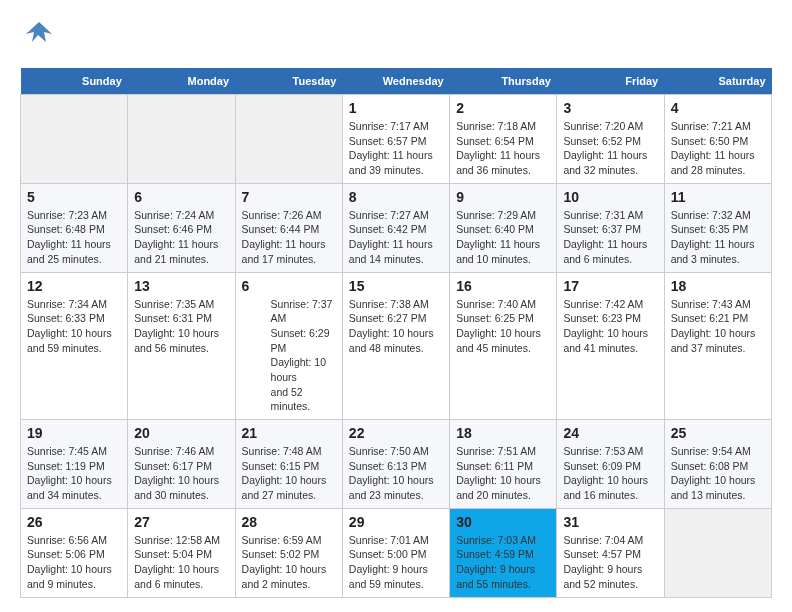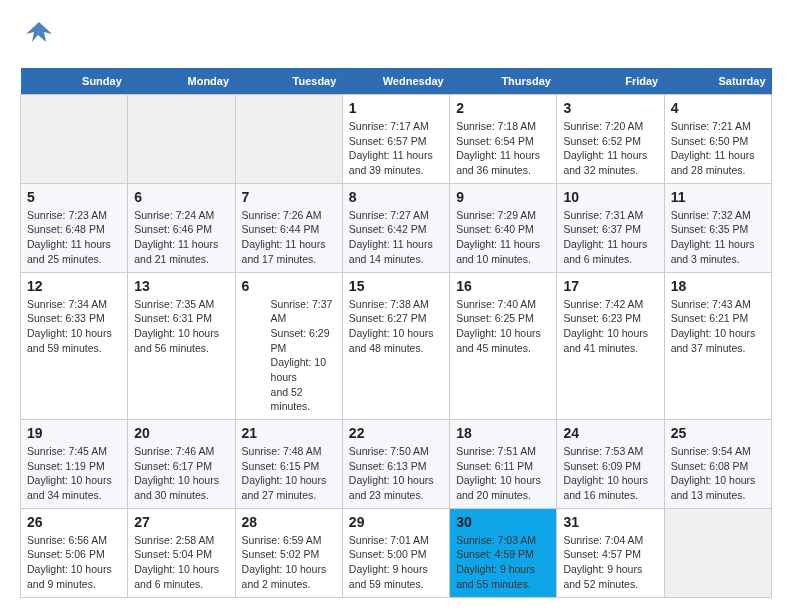--- a/index.html
+++ b/index.html
@@ -313,21 +313,21 @@
       <tr>
         <td style="background: rgb(255, 255, 255);">
           <div class="day-number">26</div>
           <div class="day-info" style="white-space: pre-line;">Sunrise: 6:56 AM
 Sunset: 5:06 PM
 Daylight: 10 hours
 and 9 minutes.</div>
         </td>
         <td style="background: rgb(255, 255, 255);">
           <div class="day-number">27</div>
-          <div class="day-info" style="white-space: pre-line;">Sunrise: 2:58 AM
+          <div class="day-info" style="white-space: pre-line;">Sunrise: 12:58 AM
 Sunset: 5:04 PM
 Daylight: 10 hours
 and 6 minutes.</div>
         </td>
         <td style="background: rgb(255, 255, 255);">
           <div class="day-number">28</div>
           <div class="day-info" style="white-space: pre-line;">Sunrise: 6:59 AM
 Sunset: 5:02 PM
 Daylight: 10 hours
 and 2 minutes.</div>

